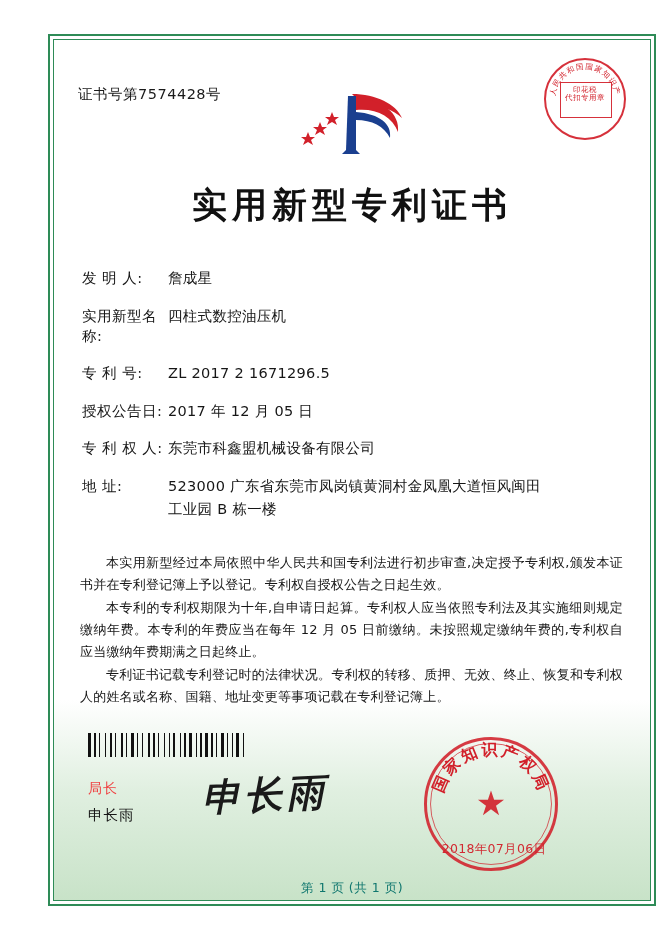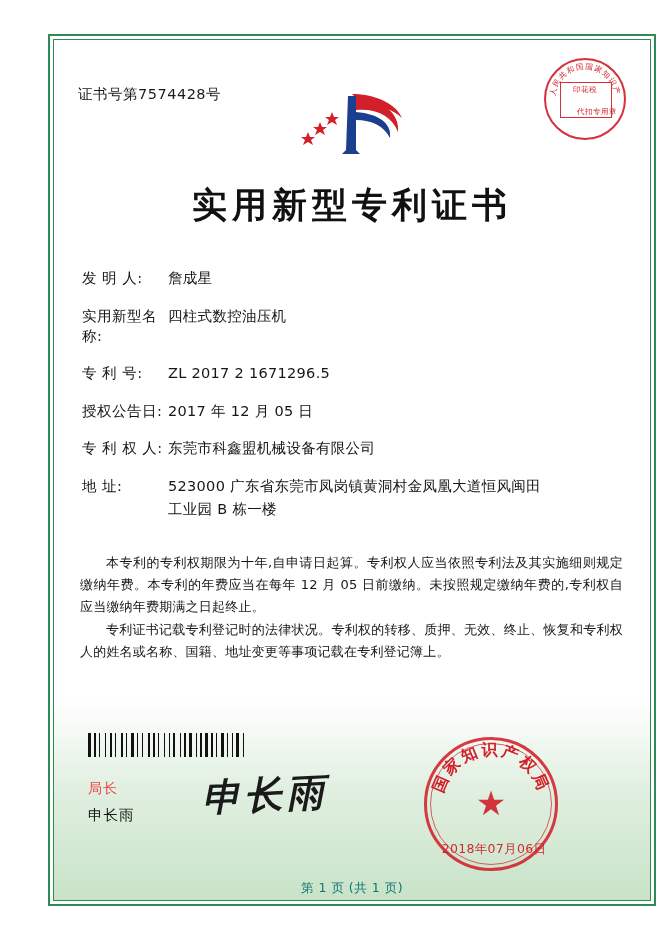--- a/index.html
+++ b/index.html
@@ -85,21 +85,21 @@
     color: #d2202a;
     font-size: 7.5px;
     line-height: 10px;
     letter-spacing: 0.5px;
     white-space: nowrap;
     text-align: center;
     width: 50px;
     left: 16px;
   }
   .stamp-top .t1 { top: 27px; }
-  .stamp-top .t2 { top: 49px; padding-left: 12px; }
+  .stamp-top .t2 { top: 35px; }
   .stamp-top .arc {
     position: absolute;
     left: 0; top: 0;
     width: 82px; height: 82px;
     color: #d2202a;
     font-size: 7px;
   }
   
   .logo {
     position: absolute;
@@ -338,20 +338,21 @@
     <div class="row">
       <span class="label">专 利 权 人:</span><span class="value">东莞市科鑫盟机械设备有限公司</span>
     </div>
     <div class="row">
       <span class="label">地     址:</span><span class="value">523000 广东省东莞市凤岗镇黄洞村金凤凰大道恒风闽田</span>
       <span class="addr-cont">工业园 B 栋一楼</span>
     </div>
   </div>
 
   <div class="body-text">
+    <p>本实用新型经过本局依照中华人民共和国专利法进行初步审查,决定授予专利权,颁发本证书并在专利登记簿上予以登记。专利权自授权公告之日起生效。</p>
     <p>本专利的专利权期限为十年,自申请日起算。专利权人应当依照专利法及其实施细则规定缴纳年费。本专利的年费应当在每年 12 月 05 日前缴纳。未按照规定缴纳年费的,专利权自应当缴纳年费期满之日起终止。</p>
     <p>专利证书记载专利登记时的法律状况。专利权的转移、质押、无效、终止、恢复和专利权人的姓名或名称、国籍、地址变更等事项记载在专利登记簿上。</p>
   </div>
 
   <div class="barcode">
       <i style="left: 0px; width: 3px;"></i>
       <i style="left: 6px; width: 2px;"></i>
       <i style="left: 11px; width: 1px;"></i>
       <i style="left: 17px; width: 1px;"></i>
       <i style="left: 22px; width: 2px;"></i>

